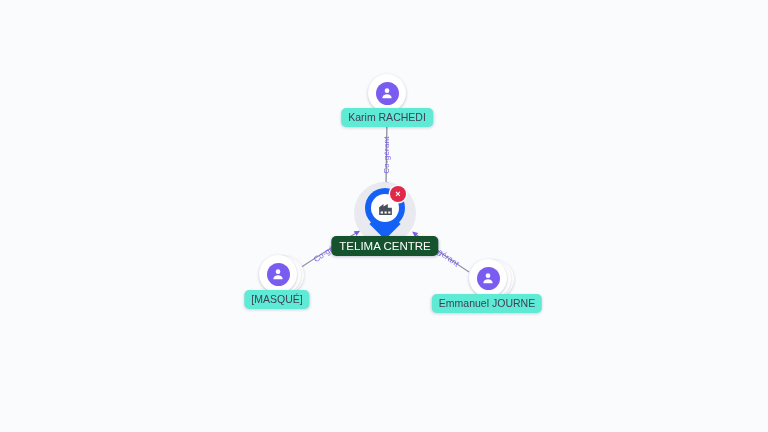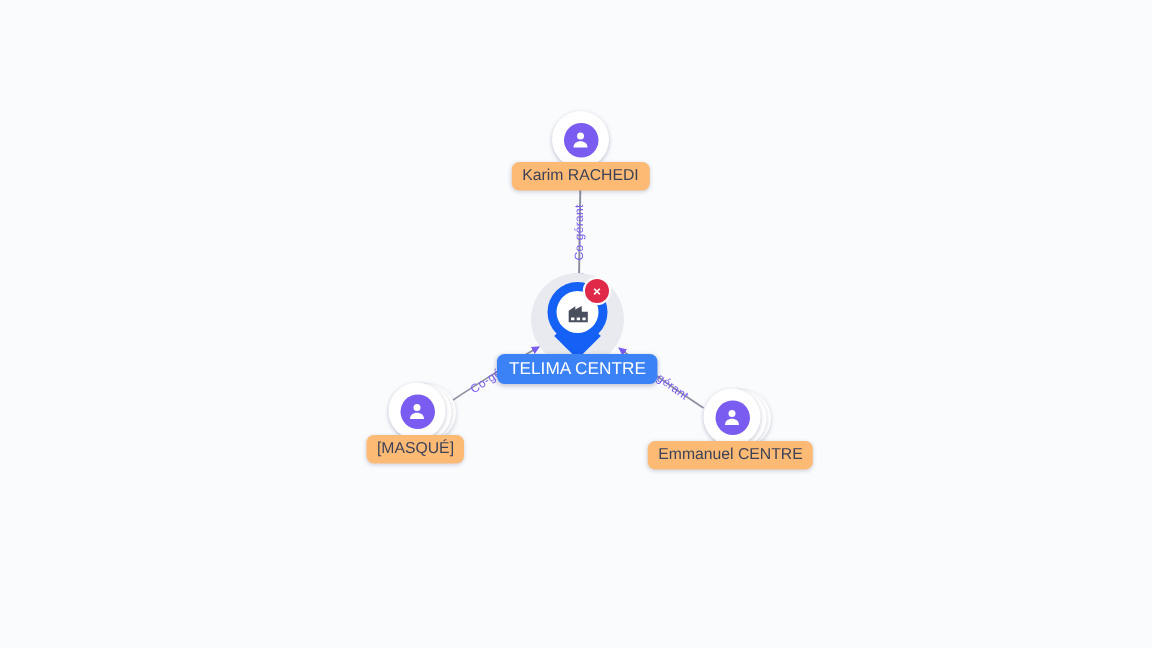--- a/index.html
+++ b/index.html
@@ -80,21 +80,21 @@
     display: flex;
     align-items: center;
     justify-content: center;
   }
   .avatar-inner svg { display: block; }
 
   .node-label {
     position: absolute;
     transform: translateX(-50%);
     white-space: nowrap;
-    background: #fdba74;
+    background: #5eead4;
     color: #3c4257;
     font-size: 10.5px;
     line-height: 13px;
     padding: 3px 7px 3px 7px;
     border-radius: 5px;
     box-shadow: 0 1px 3px rgba(40,45,90,0.20);
   }
 
   
   .company-node {
@@ -168,21 +168,21 @@
     color: #ffffff;
     font-size: 9px;
     font-weight: bold;
     line-height: 1;
   }
 
   .company-label {
     position: absolute;
     transform: translateX(-50%);
     white-space: nowrap;
-    background: #3b82f6;
+    background: #14532d;
     color: #ffffff;
     font-size: 11.5px;
     line-height: 14px;
     padding: 3px 8px;
     border-radius: 5px;
     box-shadow: 0 1px 3px rgba(40,45,90,0.25);
     z-index: 5;
   }
 
   
@@ -255,21 +255,21 @@
       <div class="avatar-circle s0">
         <div class="avatar-inner">
           <svg width="14" height="14" viewBox="0 0 24 24" fill="#ffffff">
             <circle cx="12" cy="8" r="4"></circle>
             <path d="M4 21c0-4.4 3.6-7 8-7s8 2.6 8 7z"></path>
           </svg>
         </div>
       </div>
     </div>
   </div>
-  <div class="node-label" style="left:487px; top:294px;">Emmanuel CENTRE</div>
+  <div class="node-label" style="left:487px; top:294px;">Emmanuel JOURNE</div>
 
   <div class="company-node" style="left:385px; top:213px;">
     <div class="company-halo"></div>
     <div class="pin">
       <div class="pin-tip"></div>
       <div class="pin-body"></div>
       <div class="pin-hole">
         <svg width="17" height="17" viewBox="0 0 24 24" fill="#4a4f5e">
           <path d="M3 21V10.2l6.2-4.4V9l6.1-3.4V11H21v10H3z M5.2 19h3.2v-2.6H5.2V19z
                    M10.6 19h3.1v-2.6h-3.1V19z M15.9 19H19v-2.6h-3.1V19z"></path>

